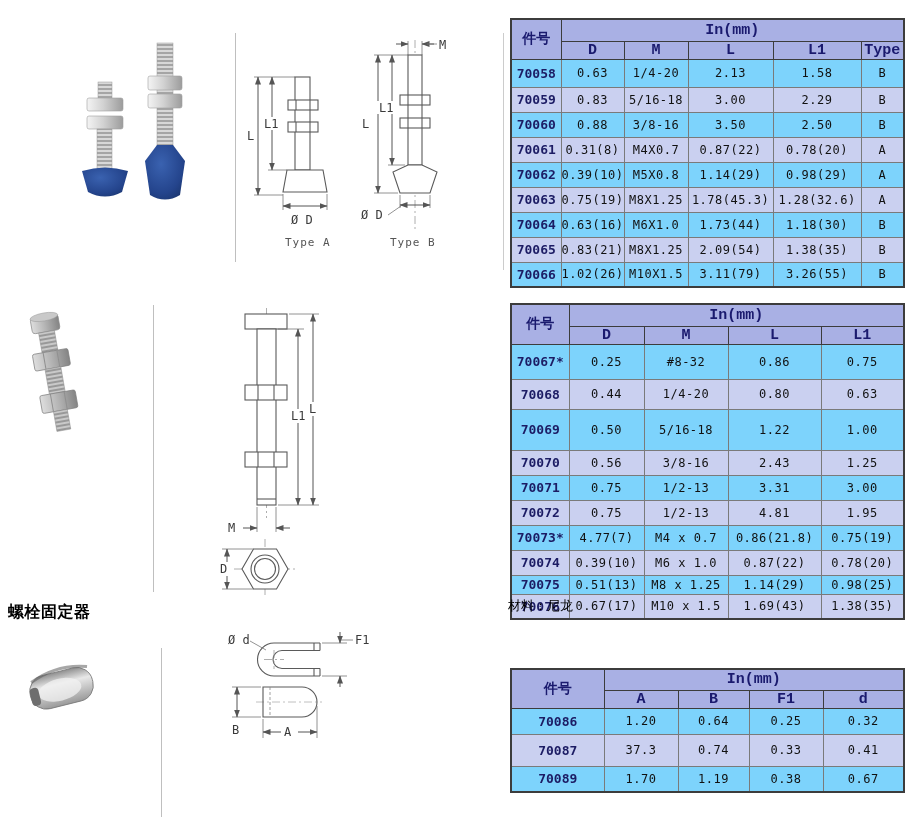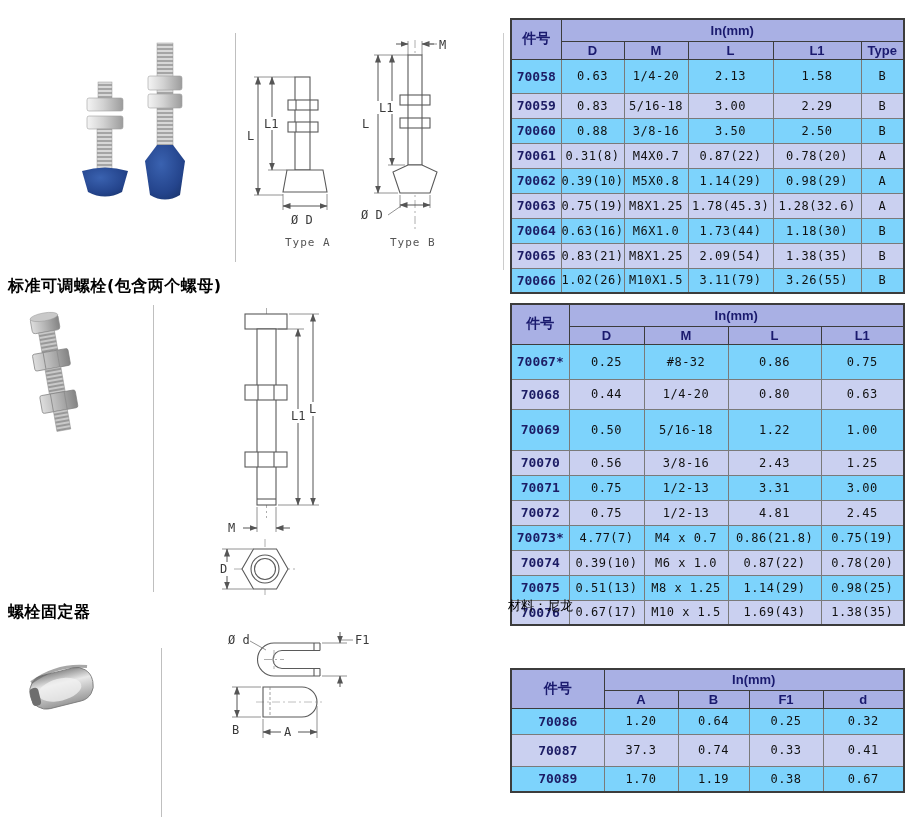--- a/index.html
+++ b/index.html
@@ -6,21 +6,21 @@
   .page{position:relative;width:910px;height:817px;background:#ffffff;overflow:hidden;
         font-family:"DejaVu Sans",sans-serif;}
   .sec-heading{position:absolute;margin:0;font-size:16px;font-weight:bold;color:#000;
         letter-spacing:0.5px;font-family:"DejaVu Sans",sans-serif;white-space:nowrap;}
   .vline{position:absolute;width:1px;background:#bfbfbf;}
   table.spec{position:absolute;border-collapse:collapse;table-layout:fixed;background:#7dd3fc;
         border:2px solid #3c3c3c;}
   table.spec th{background:#a9b0e4;color:#1a1a6e;border:1px solid #3c3c3c;font-weight:bold;
         text-align:center;padding:0;}
   table.spec th.part-h{font-size:14px;font-family:"DejaVu Sans",sans-serif;}
-  table.spec th.unit-h, table.spec th.col-h{font-size:13px;font-family:Liberation Sans, sans-serif;}
+  table.spec th.unit-h, table.spec th.col-h{font-size:15px;font-family:Liberation Mono, monospace;}
   table.spec td{border:1px solid #7a7a7a;text-align:center;padding:0;color:#111;
         font-family:"DejaVu Sans Mono",monospace;font-size:12px;letter-spacing:0.5px;}
   table.spec td.part{font-weight:bold;color:#1c1c64;font-size:13px;letter-spacing:0;}
   table.spec tr.alt td{background:#cad0f0;}
   .note{position:absolute;font-size:13px;color:#000;font-family:"DejaVu Sans",sans-serif;}
   svg{position:absolute;overflow:visible;}
   svg .art{stroke:#5a5a5a;stroke-width:1.1;fill:#fff;}
   svg .artn{stroke:#5a5a5a;stroke-width:1.1;fill:none;}
   svg .dim{stroke:#555;stroke-width:1;fill:none;}
   svg .ext{stroke:#777;stroke-width:0.8;fill:none;}
@@ -127,21 +127,20 @@
       <line class="artn" x1="179" y1="90" x2="179" y2="100"></line>
     <polygon class="art" points="165,137 179,137 194,144 187,165 157,165 150,144"></polygon>
     <line class="ext" x1="157" y1="167" x2="157" y2="180"></line>
     <line class="ext" x1="187" y1="167" x2="187" y2="180"></line>
     <line class="dim" x1="157" y1="177" x2="187" y2="177" marker-start="url(#ar1)" marker-end="url(#ar1)"></line>
     <line class="ext" x1="145" y1="187" x2="158" y2="178"></line>
     <text x="118" y="191">Ø D</text>
     <text class="typ" x="147" y="218">Type B</text>
   </svg>
 
-  <h2 class="sec-heading" style="left:8px;top:276px;">标准可调螺栓(包含两个螺母)</h2>
 
   <svg style="left:15px;top:305px;" width="80" height="155" viewBox="0 0 80 155">
     <defs>
       <linearGradient id="metal2" x1="0" y1="0" x2="1" y2="0">
         <stop offset="0" stop-color="#dedede"></stop>
           <stop offset="0.5" stop-color="#b3b3b3"></stop>
           <stop offset="1" stop-color="#848484"></stop>
       </linearGradient>
       <pattern id="thr2" width="6" height="4" patternUnits="userSpaceOnUse">
         <rect width="6" height="4" fill="#b5b5b5"></rect>
@@ -285,21 +284,21 @@
         </tr>
         <tr style="height: 18px;">
           <th class="col-h">D</th>
           <th class="col-h">M</th>
           <th class="col-h">L</th>
           <th class="col-h">L1</th>
           <th class="col-h">Type</th>
         </tr>
       </thead>
       <tbody>
-        <tr style="height: 34px;">
+        <tr style="height: 28px;">
           <td class="part">70058</td>
           <td>0.63</td>
           <td>1/4-20</td>
           <td>2.13</td>
           <td>1.58</td>
           <td>B</td>
         </tr>
         <tr class="alt" style="height: 25px;">
           <td class="part">70059</td>
           <td>0.83</td>
@@ -421,37 +420,37 @@
           <td>0.75</td>
           <td>1/2-13</td>
           <td>3.31</td>
           <td>3.00</td>
         </tr>
         <tr class="alt" style="height: 25px;">
           <td class="part">70072</td>
           <td>0.75</td>
           <td>1/2-13</td>
           <td>4.81</td>
-          <td>2.45</td>
+          <td>1.95</td>
         </tr>
         <tr style="height: 25px;">
           <td class="part">70073*</td>
           <td>4.77(7)</td>
           <td>M4 x 0.7</td>
           <td>0.86(21.8)</td>
           <td>0.75(19)</td>
         </tr>
         <tr class="alt" style="height: 25px;">
           <td class="part">70074</td>
           <td>0.39(10)</td>
           <td>M6 x 1.0</td>
           <td>0.87(22)</td>
           <td>0.78(20)</td>
         </tr>
-        <tr style="height: 25px;">
+        <tr style="height: 19px;">
           <td class="part">70075</td>
           <td>0.51(13)</td>
           <td>M8 x 1.25</td>
           <td>1.14(29)</td>
           <td>0.98(25)</td>
         </tr>
         <tr class="alt" style="height: 25px;">
           <td class="part">70076</td>
           <td>0.67(17)</td>
           <td>M10 x 1.5</td>

